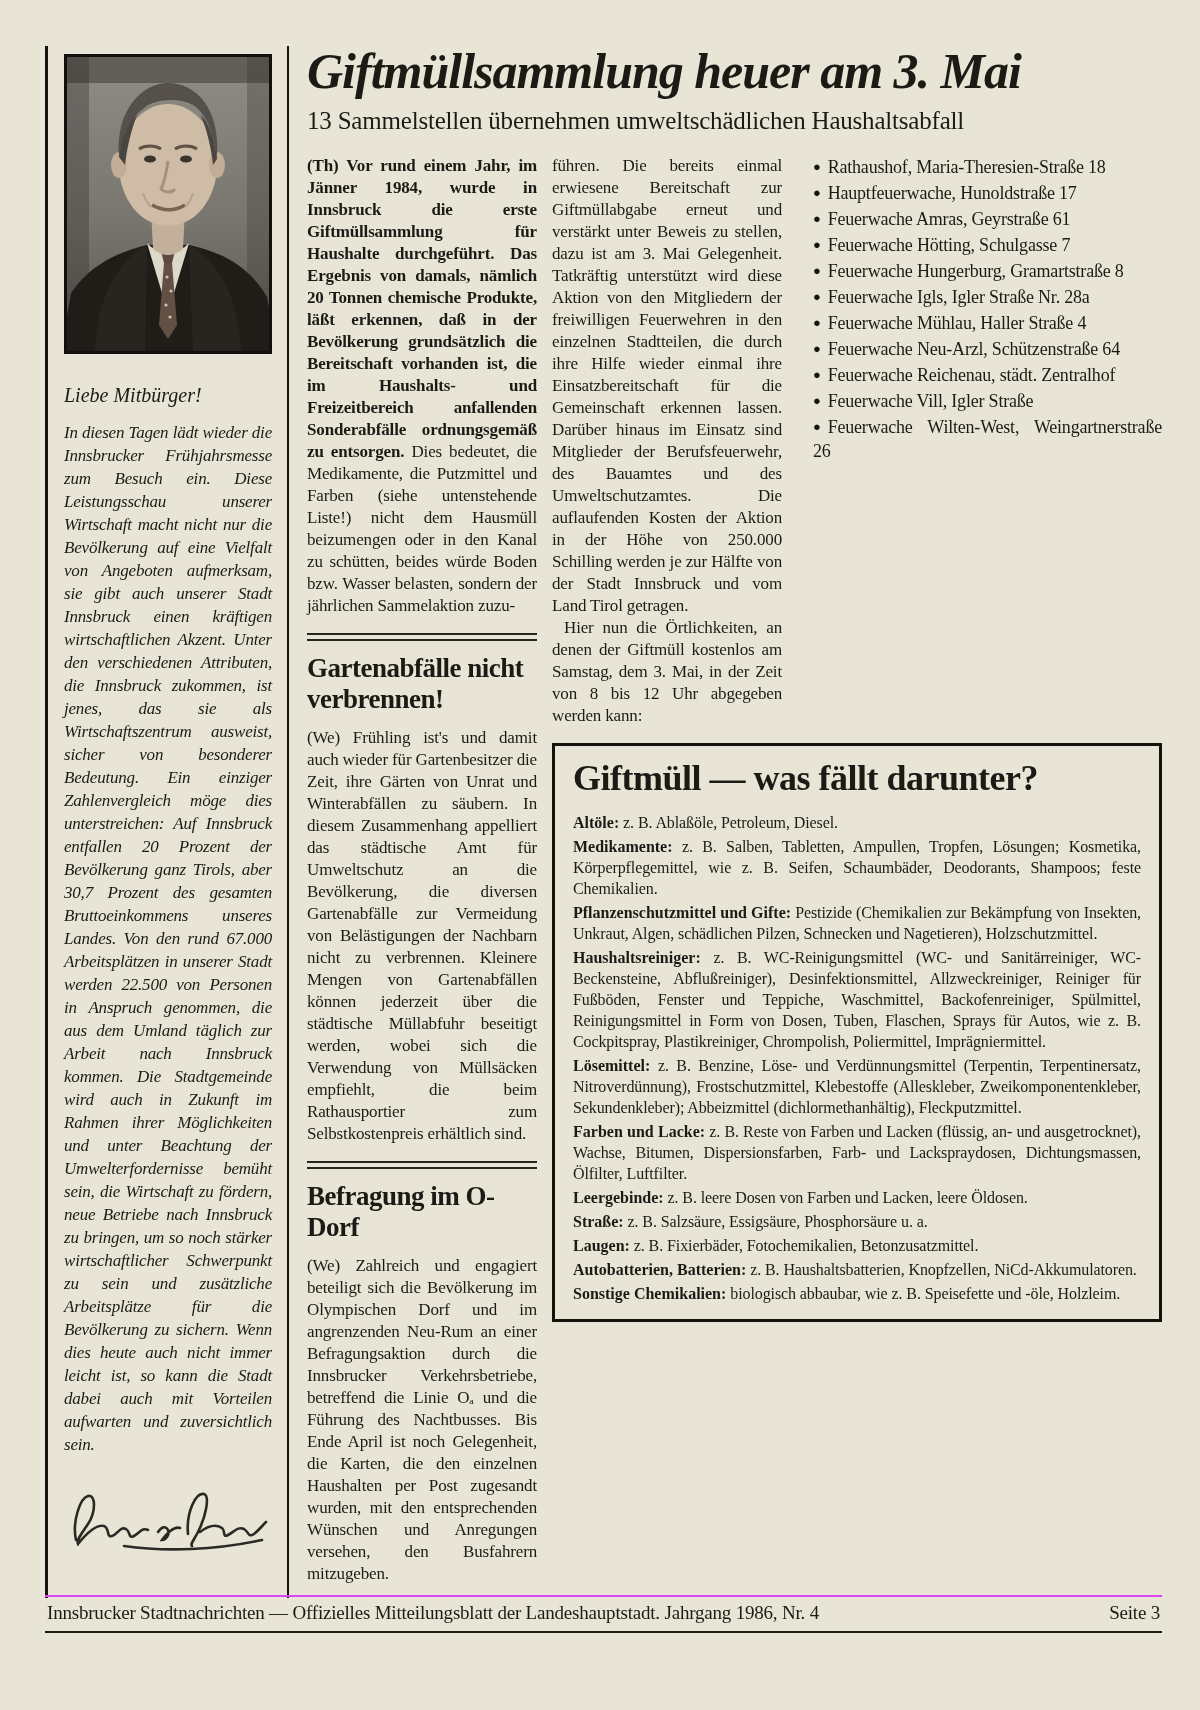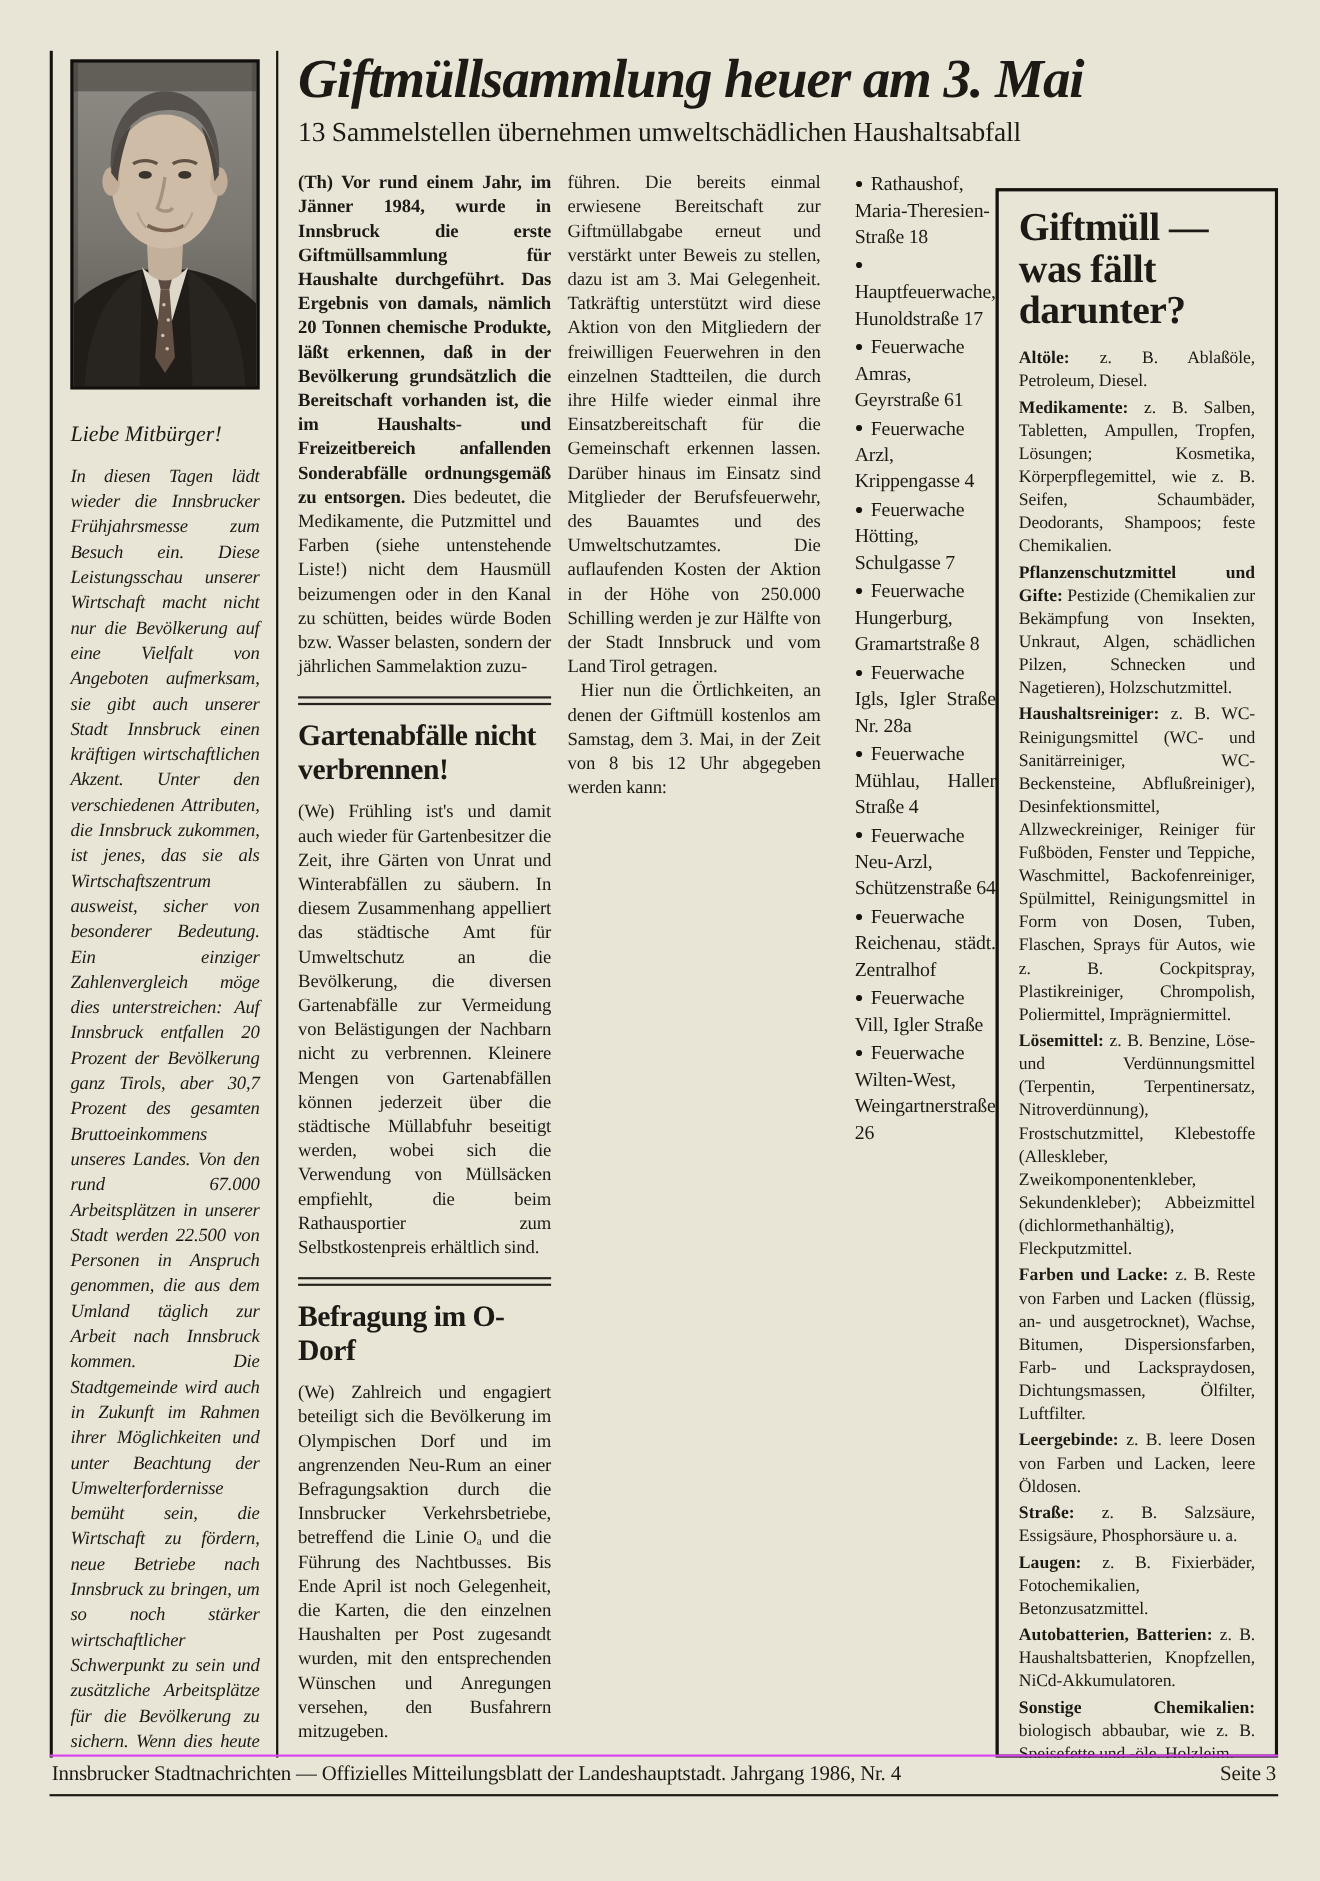--- a/index.html
+++ b/index.html
@@ -11,21 +11,21 @@
     -webkit-font-smoothing:antialiased;
   }
   .page{position:relative;width:1200px;height:1710px;overflow:hidden;}
   .content{
     position:absolute;top:46px;left:45px;right:38px;bottom:112px;
     display:flex;overflow:hidden;
   }
 
   
   .letter-col{
-    width:208px;flex-shrink:0;box-sizing:border-box;
+    width:244px;flex-shrink:0;box-sizing:border-box;
     border-left:3px solid #16130f;border-right:2px solid #16130f;
     padding:8px 15px 0 16px;
   }
   .photo{
     box-sizing:border-box;width:100%;height:300px;
     border:3px solid #12100c;background:#77756e;overflow:hidden;
   }
   .photo svg{display:block;width:100%;height:100%;}
   .salutation{
     font-style:italic;font-size:20px;margin:30px 0 14px;font-weight:normal;
@@ -39,21 +39,21 @@
   
   .main-col{flex:1;min-width:0;padding-left:18px;display:flex;flex-direction:column;}
   .headline{
     font-size:50px;font-weight:bold;line-height:1.02;
     letter-spacing:-1px;margin:0 0 10px;white-space:nowrap;font-style:italic;
   }
   .subhead{font-size:25px;margin:0 0 20px;letter-spacing:-0.2px;}
 
   .cols{display:flex;gap:15px;flex:1;min-height:0;}
   .col-a{width:230px;flex-shrink:0;}
-  .col-bc{flex:1;min-width:0;display:flex;flex-direction:row;}
+  .col-bc{flex:1;min-width:0;display:flex;flex-direction:column;}
   .row-top{display:flex;gap:15px;}
   .col-b{width:230px;flex-shrink:0;}
   .col-c{flex:1;min-width:0;margin-left:16px;}
 
   .body-text{
     font-size:17px;line-height:22px;text-align:justify;
     letter-spacing:-0.15px;margin:0;hyphens:auto;
   }
   .body-text + .body-text{margin-top:0;}
   .indent{text-indent:12px;}
@@ -191,21 +191,20 @@
         <div class="col-bc">
           <div class="row-top">
             <div class="col-b">
               <p class="body-text">führen. Die bereits einmal erwiesene Bereitschaft zur Giftmüllabgabe erneut und verstärkt unter Beweis zu stellen, dazu ist am 3. Mai Gelegenheit. Tatkräftig unterstützt wird diese Aktion von den Mitgliedern der freiwilligen Feuerwehren in den einzelnen Stadtteilen, die durch ihre Hilfe wieder einmal ihre Einsatzbereitschaft für die Gemeinschaft erkennen lassen. Darüber hinaus im Einsatz sind Mitglieder der Berufsfeuerwehr, des Bauamtes und des Umweltschutzamtes. Die auflaufenden Kosten der Aktion in der Höhe von 250.000 Schilling werden je zur Hälfte von der Stadt Innsbruck und vom Land Tirol getragen.</p>
               <p class="body-text indent">Hier nun die Örtlichkeiten, an denen der Giftmüll kostenlos am Samstag, dem 3. Mai, in der Zeit von 8 bis 12 Uhr abgegeben werden kann:</p>
             </div>
             <div class="col-c">
               <div class="loc"><span class="dot"></span><span>Rathaushof, Maria-Theresien-Straße 18</span></div>
               <div class="loc"><span class="dot"></span><span>Hauptfeuerwache, Hunoldstraße 17</span></div>
               <div class="loc"><span class="dot"></span><span>Feuerwache Amras, Geyrstraße 61</span></div>
-              <div class="loc"><span class="dot"></span><span>Feuerwache Arzl, Krippengasse 4</span></div>
               <div class="loc"><span class="dot"></span><span>Feuerwache Hötting, Schulgasse 7</span></div>
               <div class="loc"><span class="dot"></span><span>Feuerwache Hungerburg, Gramartstraße 8</span></div>
               <div class="loc"><span class="dot"></span><span>Feuerwache Igls, Igler Straße Nr. 28a</span></div>
               <div class="loc"><span class="dot"></span><span>Feuerwache Mühlau, Haller Straße 4</span></div>
               <div class="loc"><span class="dot"></span><span>Feuerwache Neu-Arzl, Schützenstraße 64</span></div>
               <div class="loc"><span class="dot"></span><span>Feuerwache Reichenau, städt. Zentralhof</span></div>
               <div class="loc"><span class="dot"></span><span>Feuerwache Vill, Igler Straße</span></div>
               <div class="loc"><span class="dot"></span><span>Feuerwache Wilten-West, Weingartnerstraße 26</span></div>
             </div>
           </div>

